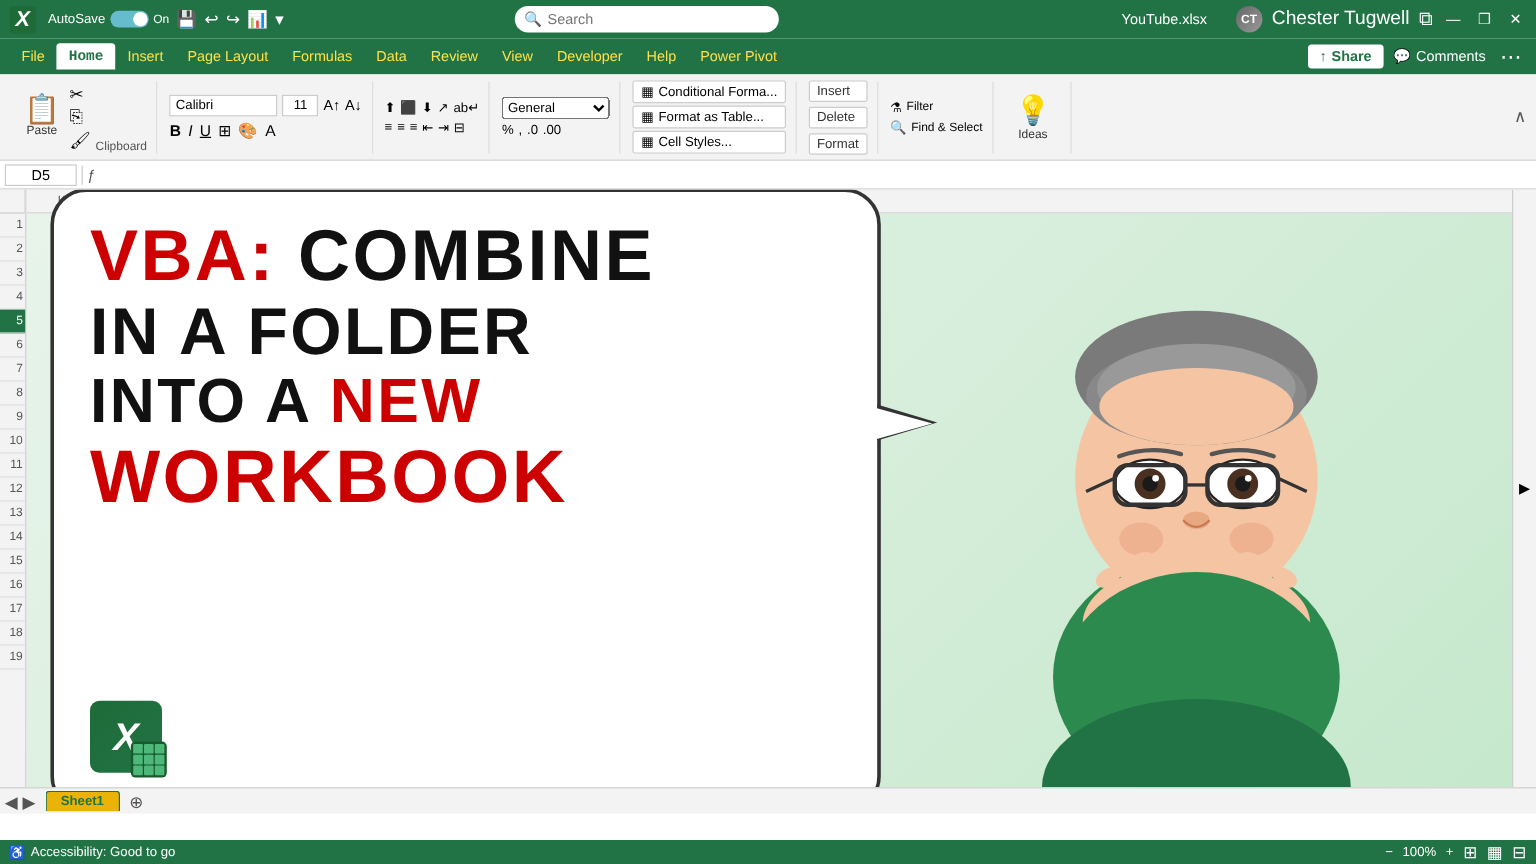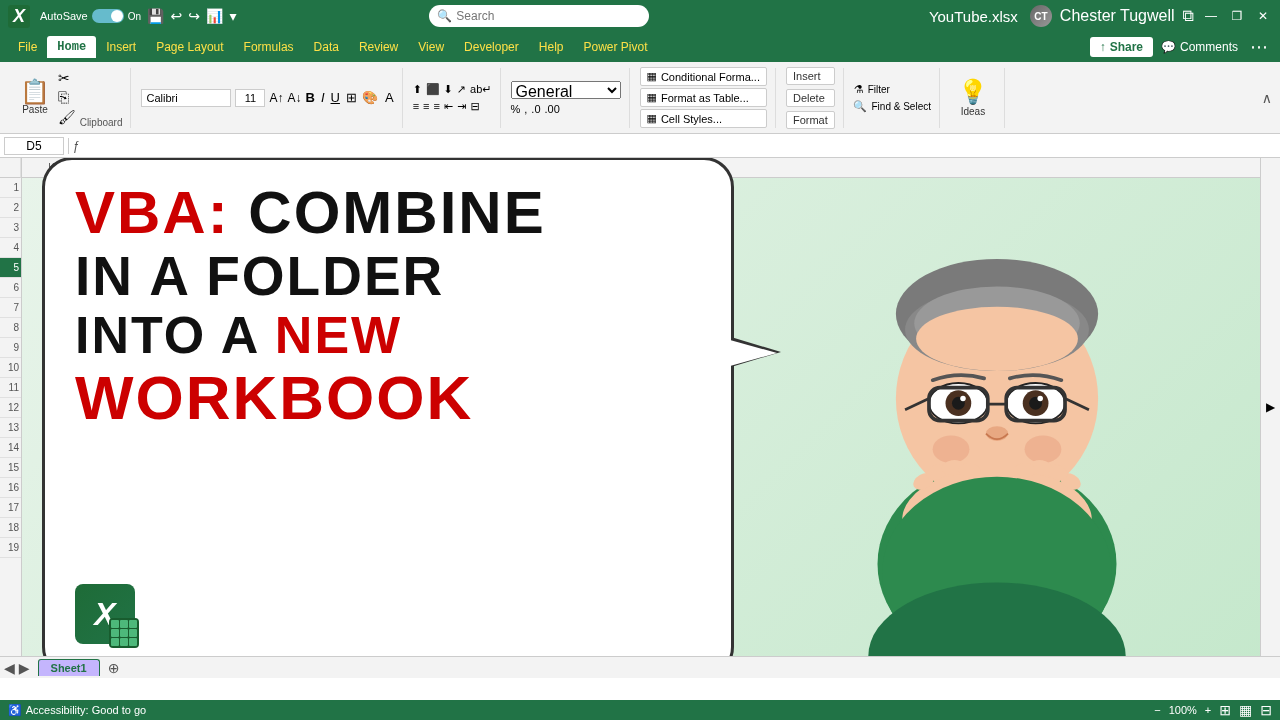--- a/index.html
+++ b/index.html
@@ -427,21 +427,21 @@
     .sheet-tab {
       padding: 2px 12px;
       font-size: 11px;
       background: white;
       border: 1px solid #ccc;
       border-bottom: none;
       cursor: pointer;
       border-radius: 3px 3px 0 0;
     }
     .sheet-tab.active {
-      background: #c4b5fd;
+      background: #eab308;
       border-color: #217346;
       color: #217346;
       font-weight: 600;
     }
     .add-sheet {
       padding: 2px 8px;
       font-size: 14px;
       cursor: pointer;
       color: #555;
     }
@@ -543,21 +543,21 @@
     <span class="title-icon">📊</span>
     <span class="title-icon">▾</span>
   </div>
   <div class="center">
     <div id="search-bar">
       <span>🔍</span>
       <input type="text" placeholder="Search" style="">
     </div>
   </div>
   <div class="right">
-    <span style="font-size:15px; margin-right:4px;">YouTube.xlsx</span>
+    <span style="font-size:12px; margin-right:16px;">YouTube.xlsx</span>
     <div class="user-avatar">CT</div>
     <span style="font-size:16px;">Chester Tugwell</span>
     <span style="font-size:16px;">⧉</span>
     <span class="win-btn">—</span>
     <span class="win-btn">❐</span>
     <span class="win-btn win-close">✕</span>
   </div>
 </div>
 
 <div id="ribbon-tabs">
@@ -594,21 +594,21 @@
     </div>
     <div style="display:flex; flex-direction:column; gap:3px;">
       <span style="font-size:14px; cursor:pointer;">✂</span>
       <span style="font-size:14px; cursor:pointer;">⎘</span>
       <span style="font-size:14px; cursor:pointer;">🖌</span>
     </div>
     <div style="font-size:10px; color:#555; margin-top:auto;">Clipboard</div>
   </div>
 
   <div class="ribbon-group">
-    <div style="display:flex; flex-direction:row; gap:4px; font-size:11px;">
+    <div style="display:flex; flex-direction:column; gap:4px; font-size:11px;">
       <div style="display:flex; align-items:center; gap:4px;">
         <input type="text" value="Calibri" style="width: 90px; height: 18px; font-size: 11px; border: 1px solid rgb(204, 204, 204); padding: 0px 4px;">
         <input type="text" value="11" style="width: 30px; height: 18px; font-size: 11px; border: 1px solid rgb(204, 204, 204); padding: 0px 2px; text-align: center;">
         <span style="cursor:pointer; font-size:12px;">A↑</span>
         <span style="cursor:pointer; font-size:12px;">A↓</span>
       </div>
       <div style="display:flex; align-items:center; gap:6px;">
         <span style="cursor:pointer; font-weight:900; font-size:13px;">B</span>
         <span style="cursor:pointer; font-style:italic; font-size:13px;">I</span>
         <span style="cursor:pointer; text-decoration:underline; font-size:13px;">U</span>
@@ -634,21 +634,21 @@
         <span style="cursor:pointer;">≡</span>
         <span style="cursor:pointer;">⇤</span>
         <span style="cursor:pointer;">⇥</span>
         <span style="cursor:pointer;">⊟</span>
       </div>
     </div>
   </div>
 
   <div class="ribbon-group">
     <div style="display:flex; flex-direction:column; gap:4px; font-size:11px;">
-      <select style="width:110px; font-size:16px; height:18px;">
+      <select style="width:90px; font-size:11px; height:18px;">
         <option>General</option>
         <option>Number</option>
         <option>Currency</option>
         <option>Percentage</option>
       </select>
       <div style="display:flex; gap:4px;">
         <span style="cursor:pointer;">%</span>
         <span style="cursor:pointer;">,</span>
         <span style="cursor:pointer;">.0</span>
         <span style="cursor:pointer;">.00</span>

